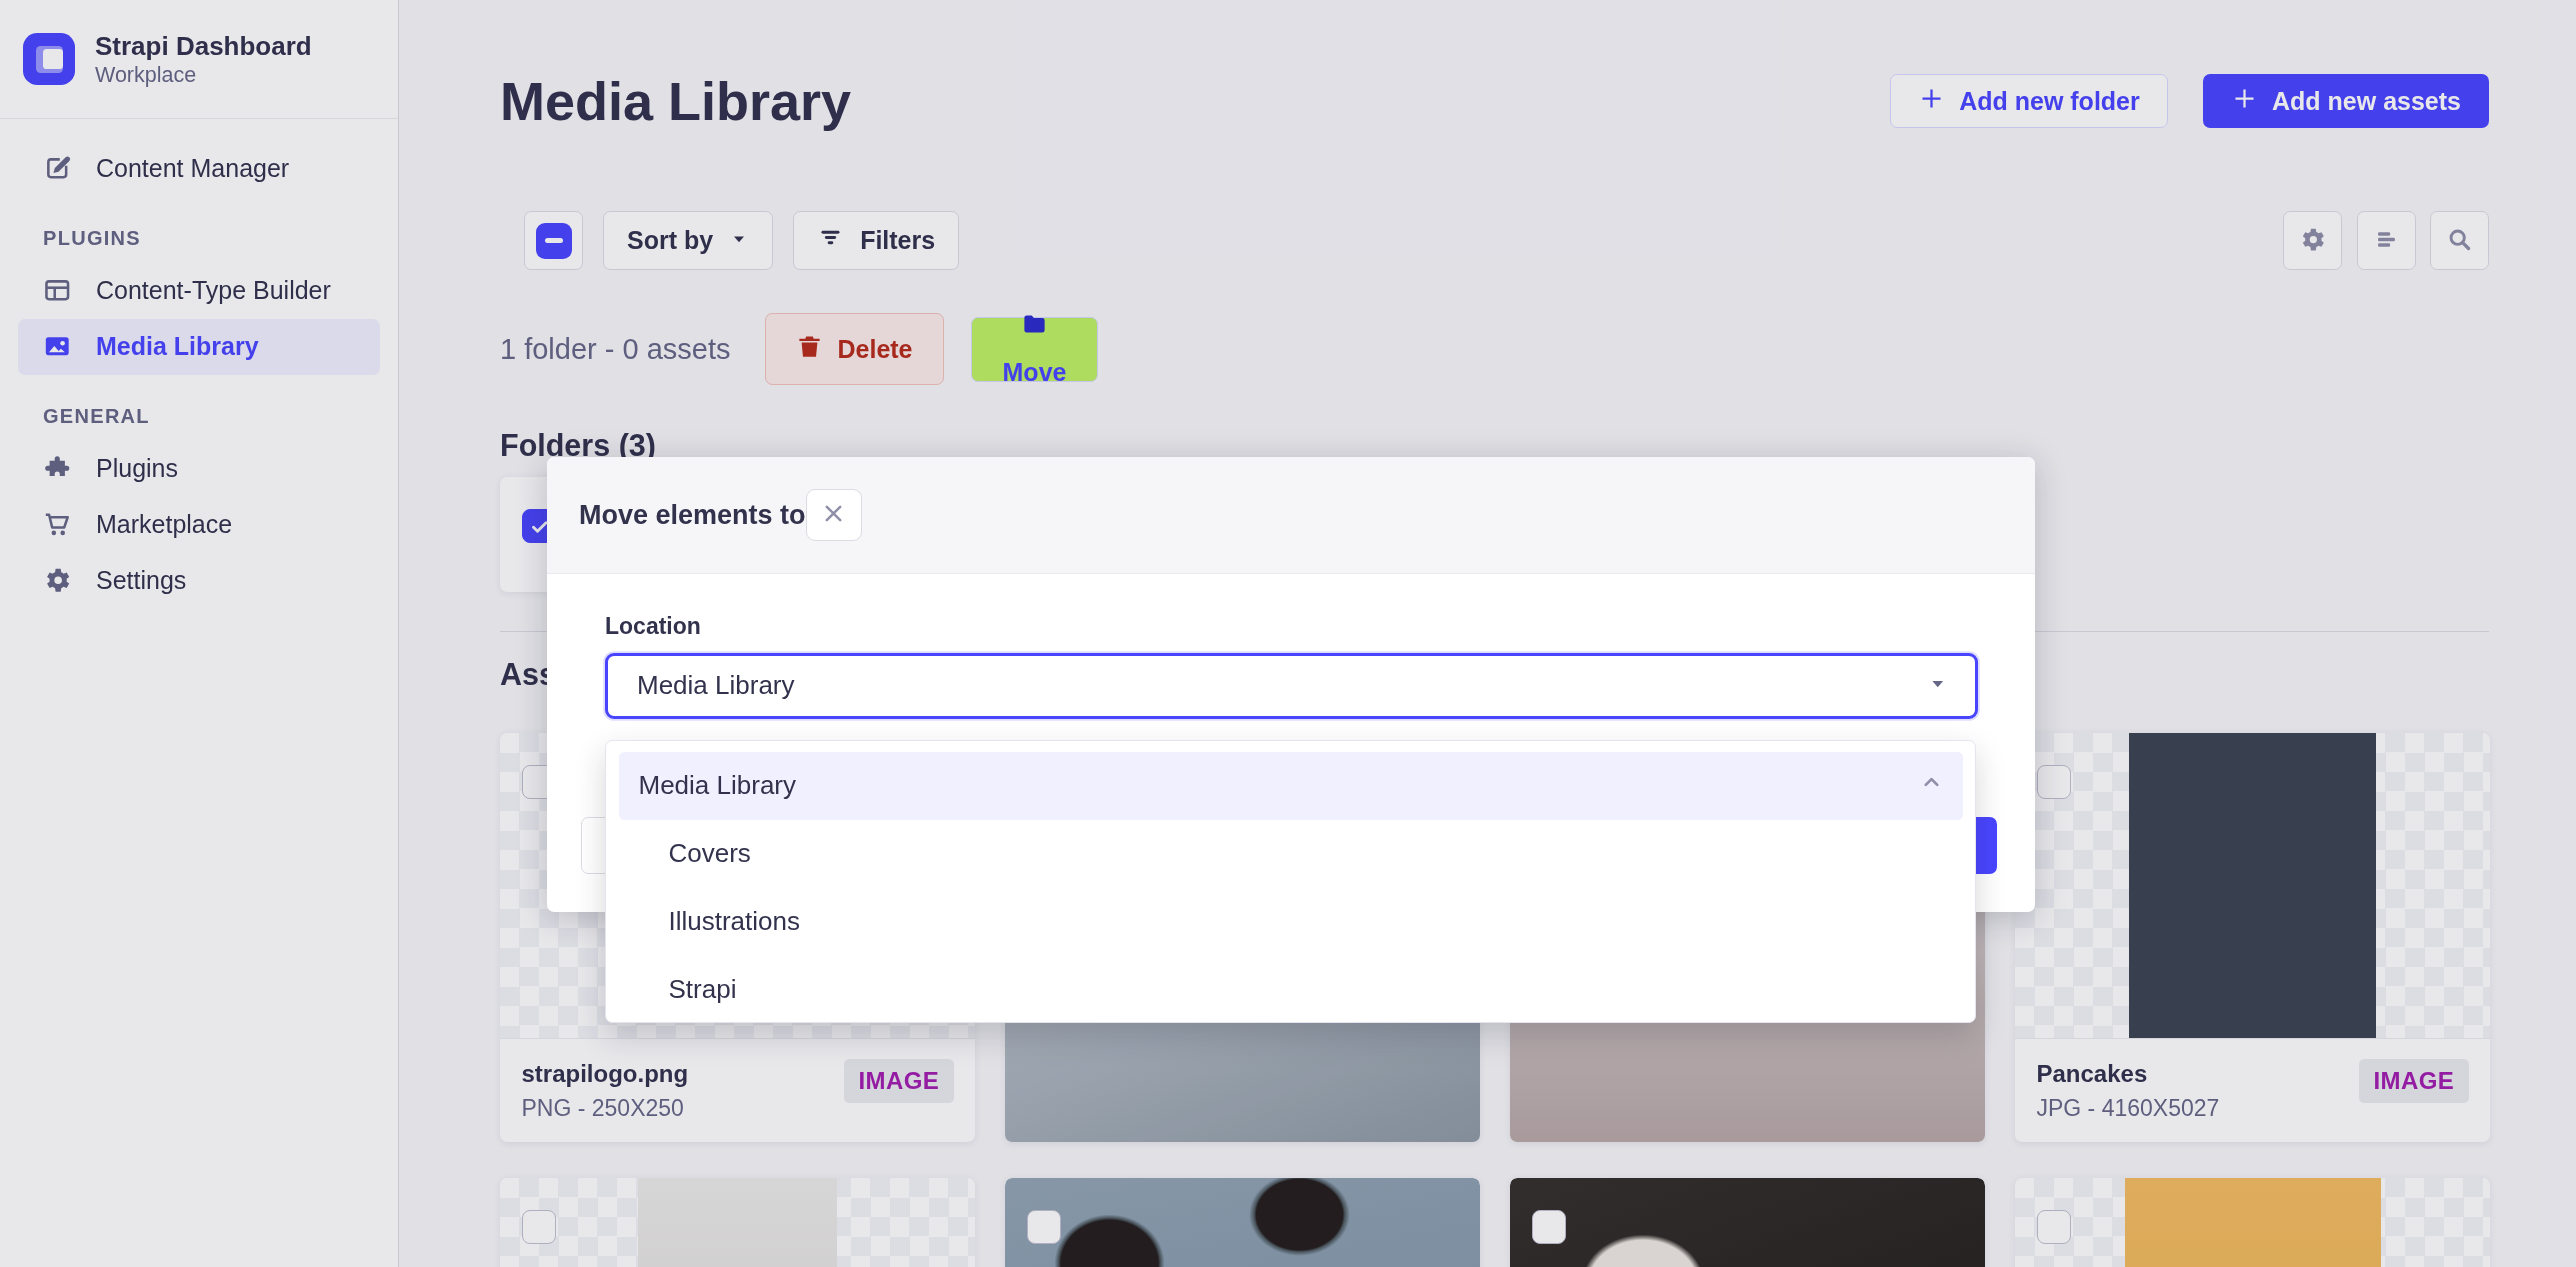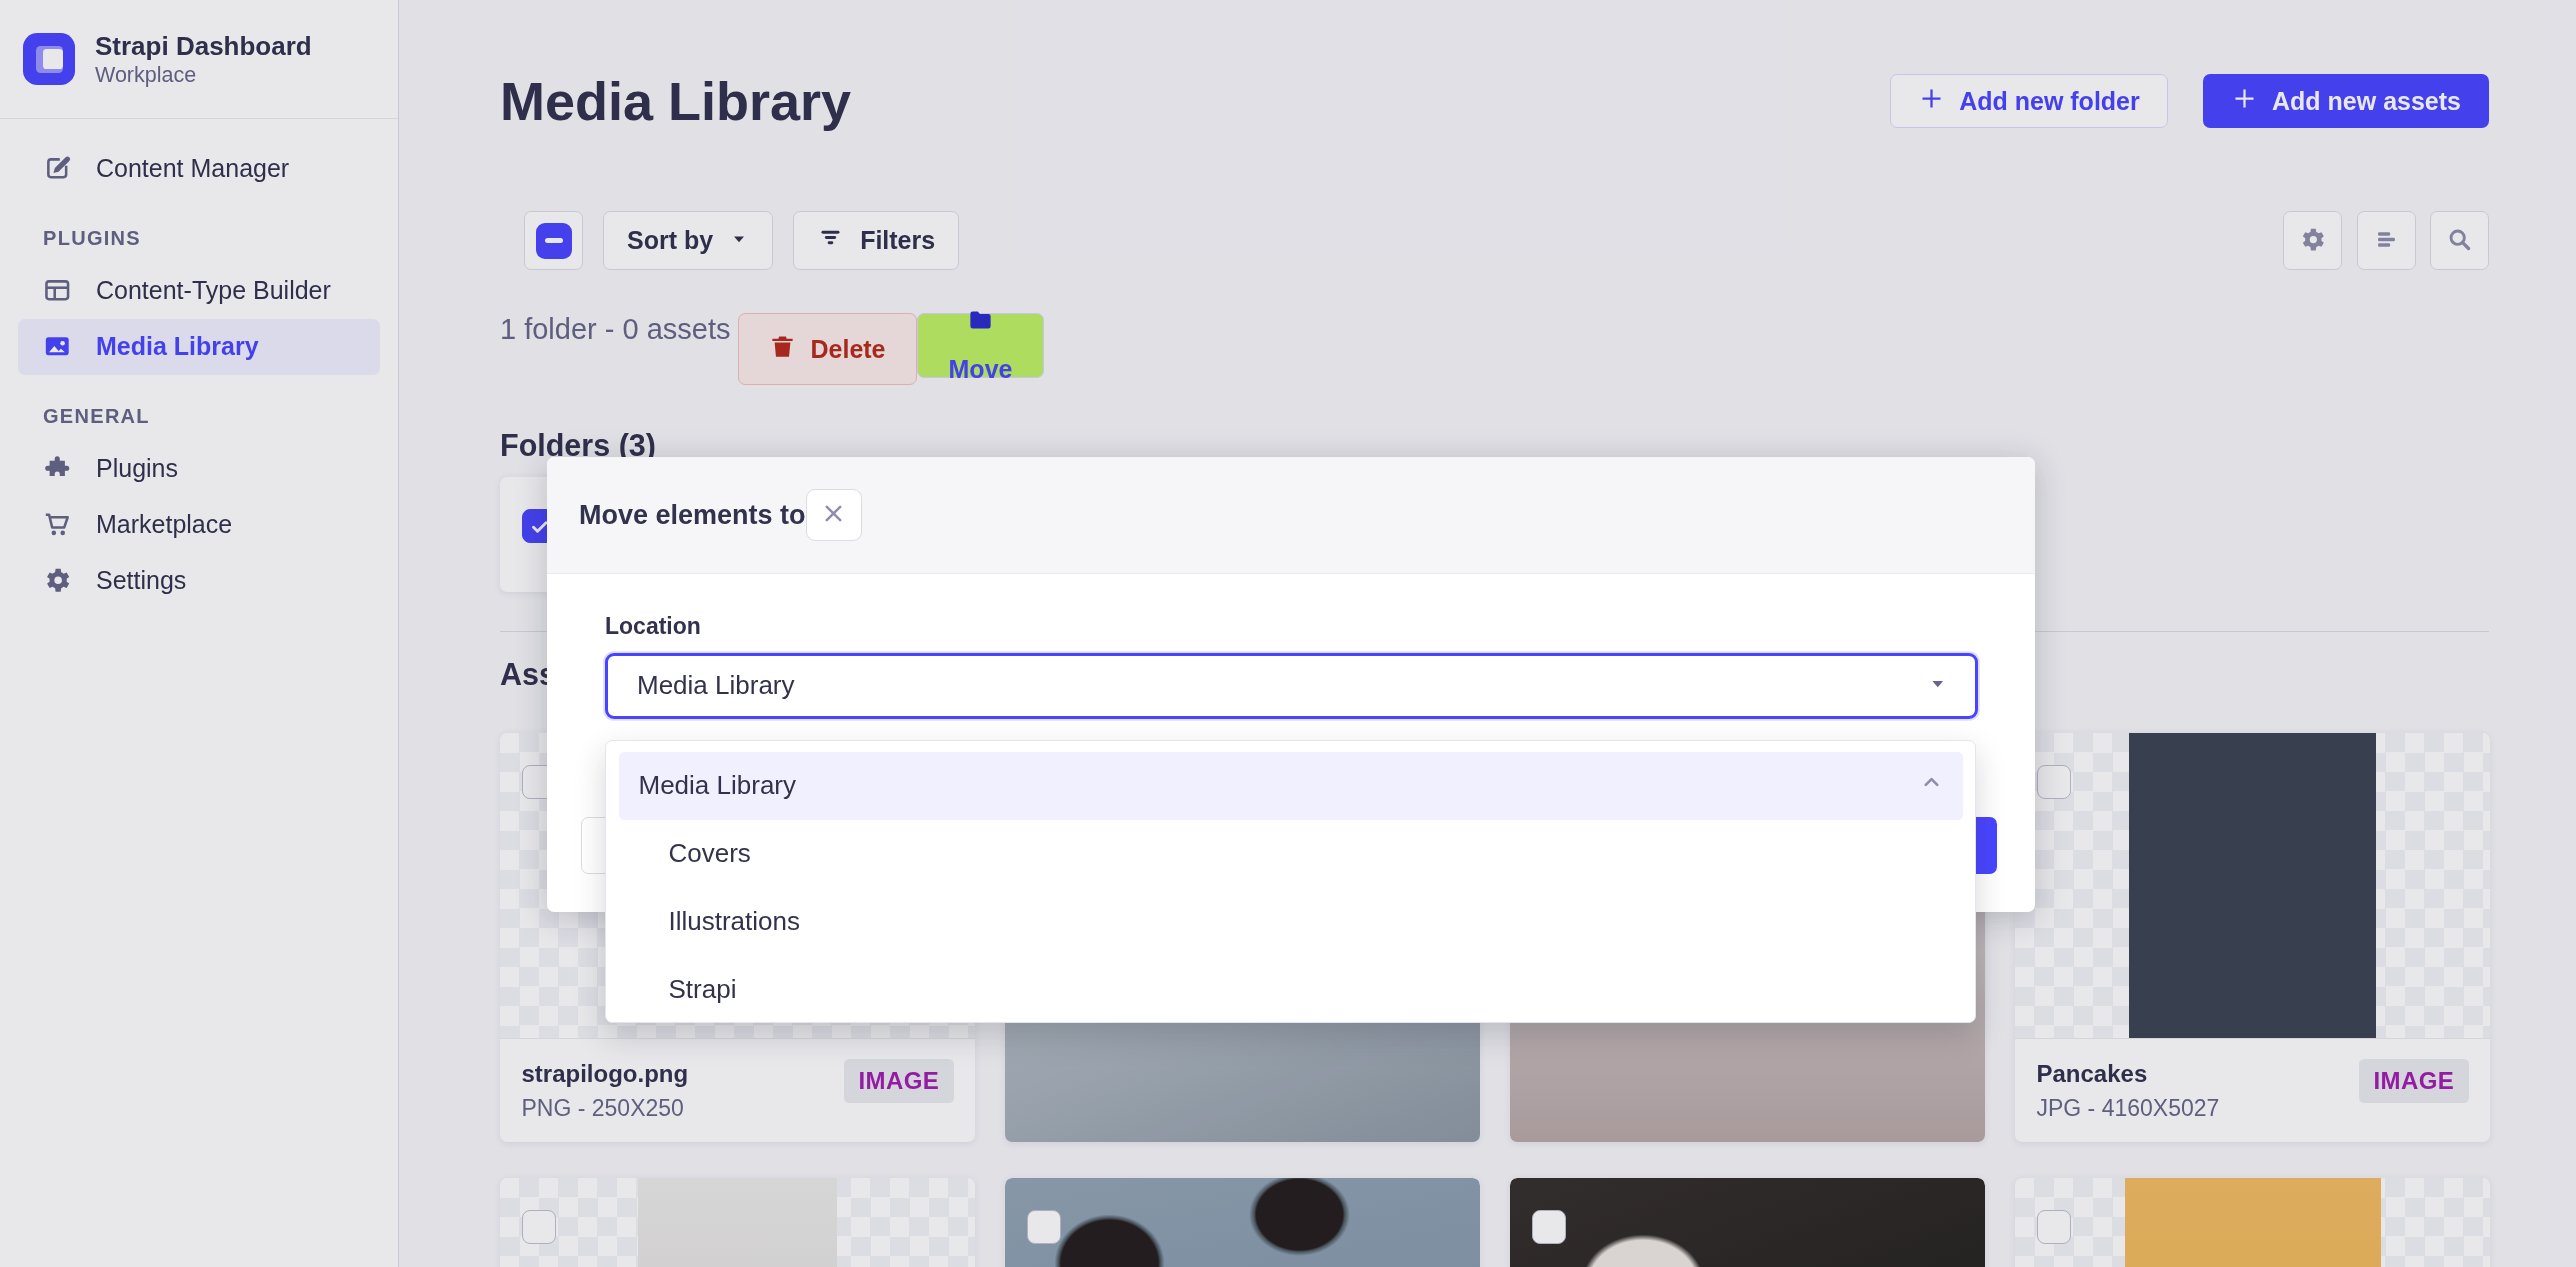--- a/index.html
+++ b/index.html
@@ -32,21 +32,21 @@
 
   .toolbar-row { margin-top:79px; display:flex; align-items:center; justify-content:space-between; }
   .toolbar-left { display:flex; gap:20px;padding-left:24px; }
   .tool-btn { height:59px; background:#ffffff; border:0.9px solid #dcdce4; border-radius:7.2px; display:inline-flex; align-items:center; justify-content:center; gap:16px; font-size:25px; font-weight:bold; color:#32324d; padding:0 23px; font-family:inherit; }
   .tool-btn.square { width:59px; padding:0; }
   .toolbar-right { display:flex; gap:14.3px; }
   .icon-btn { width:59px; height:59px; background:#ffffff; border:0.9px solid #dcdce4; border-radius:7.2px; display:inline-flex; align-items:center; justify-content:center; }
   .cb { width:36px; height:36px; border-radius:9px; background:#4945ff; display:flex; align-items:center; justify-content:center; }
   .cb .bar { width:18px; height:5.4px; border-radius:2.7px; background:#ffffff; }
 
-  .selection-row { margin-top:43px; display:flex; }
+  .selection-row { margin-top:43px; display:flex; align-items:center; gap:27px; }
   .selection-summary { font-size:29px; color:#666687; margin-right:7.2px; }
   .btn-danger { height:72px; padding:0 30.5px; background:#fcecea; border-color:#f1c1ba; color:#b72b1a; }
   .btn-move { height:65px; padding:0 30.5px; background:#bef264; border-color:#d9d8ff; color:#4945ff;flex-direction:column; }
 
   .section-heading { font-size:30.5px; font-weight:bold; color:#32324d; }
   .folders-heading { margin-top:43px; }
   .folders-row { margin-top:14.3px; display:flex; gap:30px; }
   .folder-card { width:475px; height:115px; background:#ffffff; border-radius:7.2px; box-shadow:0 1.8px 7.2px rgba(33,33,52,0.08); position:relative; }
   .card-checkbox { position:absolute; top:32px; left:22.4px; width:34px; height:34px; border-radius:8px; background:#ffffff; border:0.9px solid #c0c0cf; }
   .card-checkbox.checked { background:#4945ff; border-color:#4945ff; display:flex; align-items:center; justify-content:center; }

